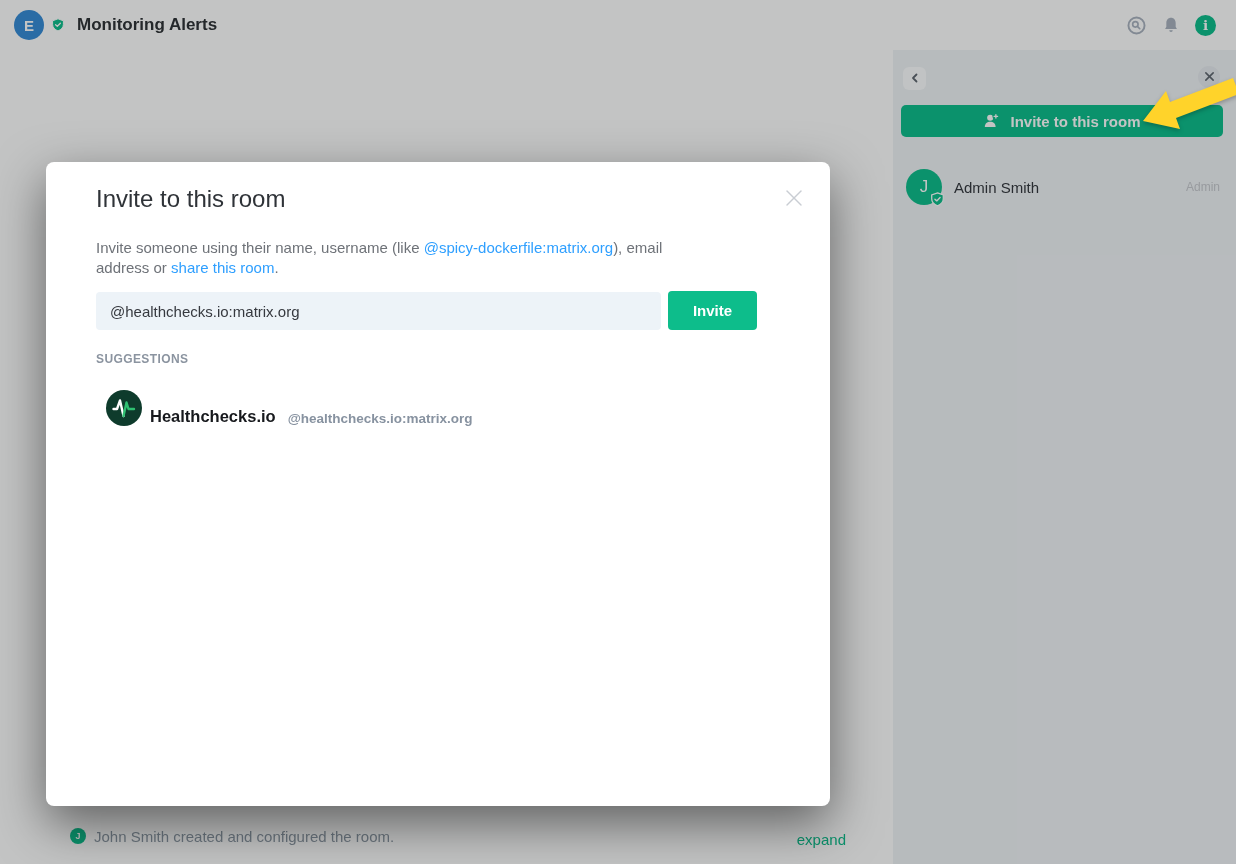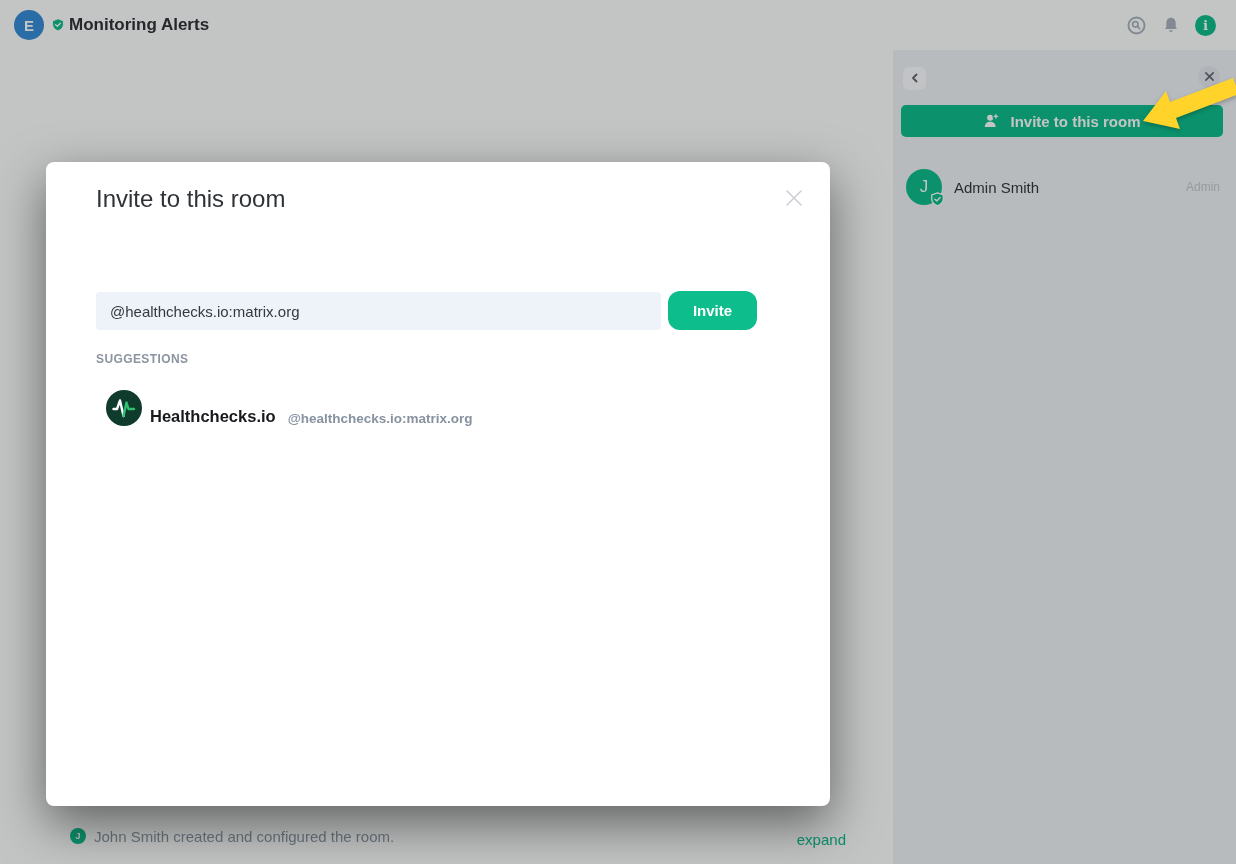--- a/index.html
+++ b/index.html
@@ -7,21 +7,21 @@
               font-family:"Liberation Sans", sans-serif; }
   .stage { position:relative; width:1236px; height:864px; overflow:hidden; }
 
   
   .app-header { position:absolute; left:0; top:0; width:1236px; height:50px;
                 background:#fff; display:flex; align-items:center; padding:0 20px 0 14px; z-index:1; }
   .hdr-avatar { width:30px; height:30px; border-radius:50%; background:var(--avatar-blue);
                 color:#fff; font-size:15px; font-weight:600; display:flex; align-items:center;
                 justify-content:center; flex:0 0 auto; }
   .hdr-shield { margin-left:7px; width:14px; height:14px; display:flex; }
-  .hdr-title  { margin-left:4px; font-size:17px; font-weight:700; color:#2e3135; }
+  .hdr-title  { margin-left:12px; font-size:17px; font-weight:700; color:#2e3135; }
   .hdr-icons  { margin-left:auto; display:flex; align-items:center; gap:14px; }
   .hdr-icons svg { display:block; }
 
   
   .main-area { position:absolute; left:0; top:50px; width:893px; height:814px; background:#fff; z-index:1; }
   .event-row { position:absolute; left:70px; right:47px; top:775px; height:22px;
                display:flex; align-items:center; }
   .mini-avatar { width:16px; height:16px; border-radius:50%; background:var(--accent);
                  color:#fff; font-size:9px; font-weight:700; display:flex; align-items:center;
                  justify-content:center; flex:0 0 auto; margin-right:8px; }
@@ -59,21 +59,21 @@
            border-radius:8px; box-shadow:0 18px 50px rgba(0,0,0,0.5); z-index:60; }
   .modal-title { position:absolute; left:50px; top:23px; font-size:24px; font-weight:400; color:#2f3338; }
   .modal-close { position:absolute; right:26px; top:26px; width:20px; height:20px; cursor:pointer; }
   .modal-desc  { position:absolute; left:50px; top:76px; width:614px; font-size:15px;
                  line-height:19.5px; color:#6e7278; }
   .modal-desc a { color:var(--link); text-decoration:none; cursor:pointer; }
   .invite-input { position:absolute; left:50px; top:130px; width:565px; height:38px;
                   background:var(--input-bg); border:none; border-radius:4px; padding:0 14px;
                   font-size:15px; color:#36393f; font-family:inherit; outline:none; }
   .invite-submit { position:absolute; left:622px; top:129px; width:89px; height:39px;
-                   border:none; border-radius:12px; background:var(--accent); color:#fff;
+                   border:none; border-radius:4px; background:var(--accent); color:#fff;
                    font-size:15px; font-weight:600; font-family:inherit; cursor:pointer; }
   .sugg-label { position:absolute; left:50px; top:190px; font-size:12px; font-weight:700;
                 letter-spacing:0.4px; color:#8b94a0;text-align:right; }
   .sugg-row { position:absolute; left:50px; top:220px; width:680px; height:44px;
               display:flex; align-items:flex-end; cursor:pointer; }
   .sugg-avatar { width:36px; height:36px; margin-left:10px; flex:0 0 auto; display:flex; }
   .sugg-name { margin-left:8px; font-size:16.5px; font-weight:700; color:#17191d; }
   .sugg-id   { margin-left:12px; font-size:13.5px; font-weight:600; color:#8792a0; }
 
   
@@ -172,20 +172,21 @@
   <div class="modal">
     <div class="modal-title">Invite to this room</div>
     <div class="modal-close">
       <span>
         <svg width="20" height="20" viewBox="0 0 20 20">
           <line x1="3" y1="3" x2="17" y2="17" stroke="#c9cdd3" stroke-width="1.4" stroke-linecap="round"></line>
           <line x1="17" y1="3" x2="3" y2="17" stroke="#c9cdd3" stroke-width="1.4" stroke-linecap="round"></line>
         </svg>
       </span>
     </div>
+    <div class="modal-desc"><span>Invite someone using their name, username (like </span><a>@spicy-dockerfile:matrix.org</a><span>), email address or </span><a>share this room</a><span>.</span></div>
     <input class="invite-input" type="text" value="@healthchecks.io:matrix.org" style="">
     <button class="invite-submit">Invite</button>
     <div class="sugg-label">SUGGESTIONS</div>
     <div class="sugg-row">
       <span class="sugg-avatar">
         <svg width="36" height="36" viewBox="0 0 36 36">
           <circle cx="18" cy="18" r="18" fill="var(--hc-avatar-bg)"></circle>
           <polyline points="7.5,19 11,19 14,10.5 17.5,26" fill="none" stroke="#fff" stroke-width="2.4" stroke-linecap="round" stroke-linejoin="round"></polyline>
           <polyline points="17.5,26 20.5,12.5 22.5,19 28,19" fill="none" stroke="var(--hc-pulse)" stroke-width="2.4" stroke-linecap="round" stroke-linejoin="round"></polyline>
         </svg>

